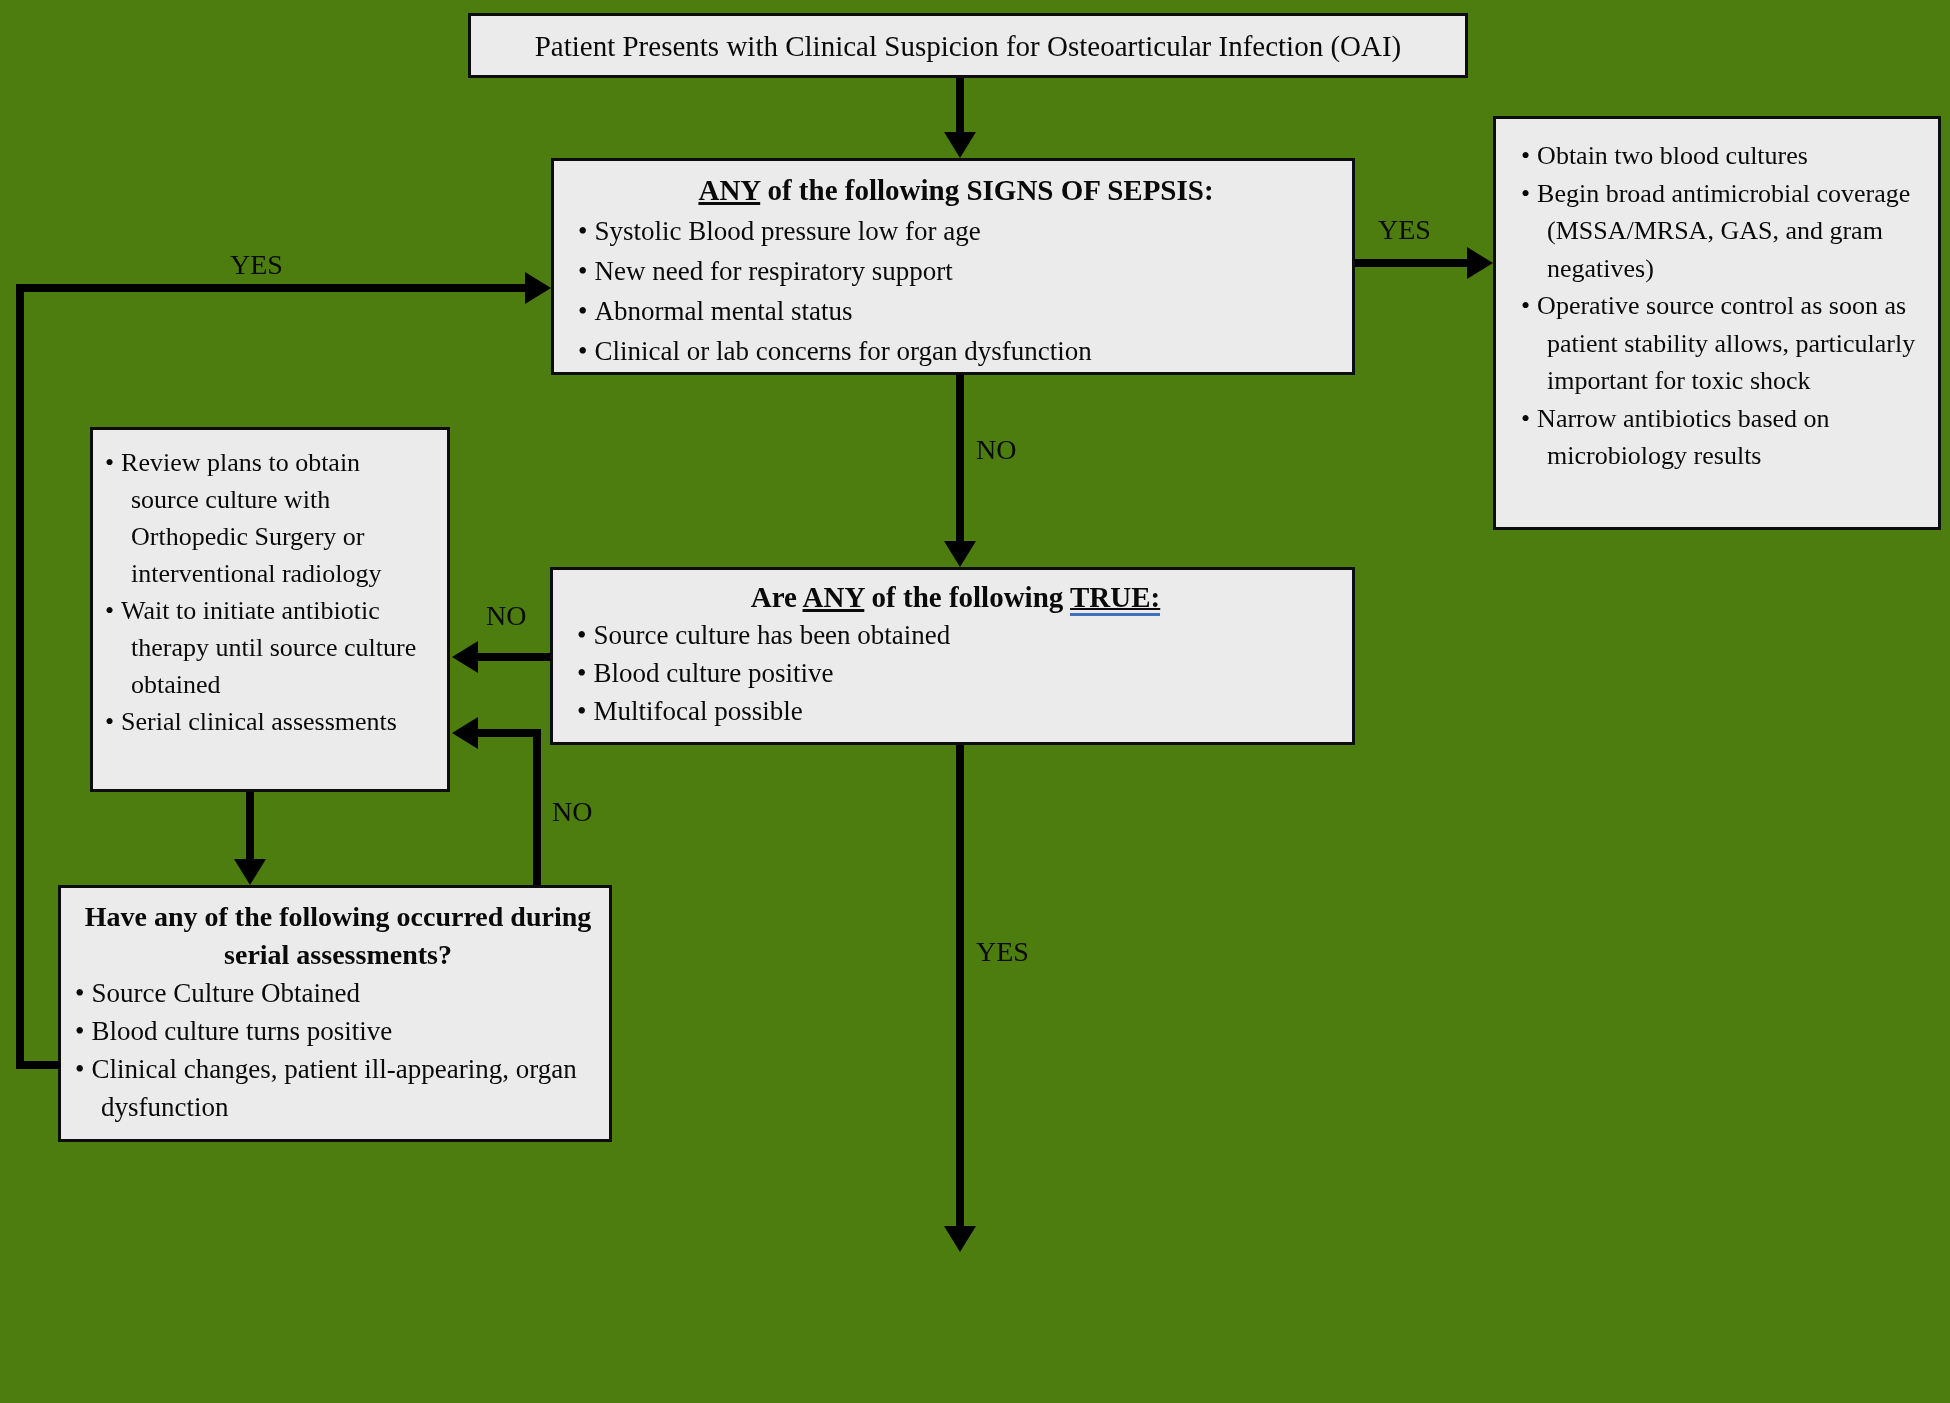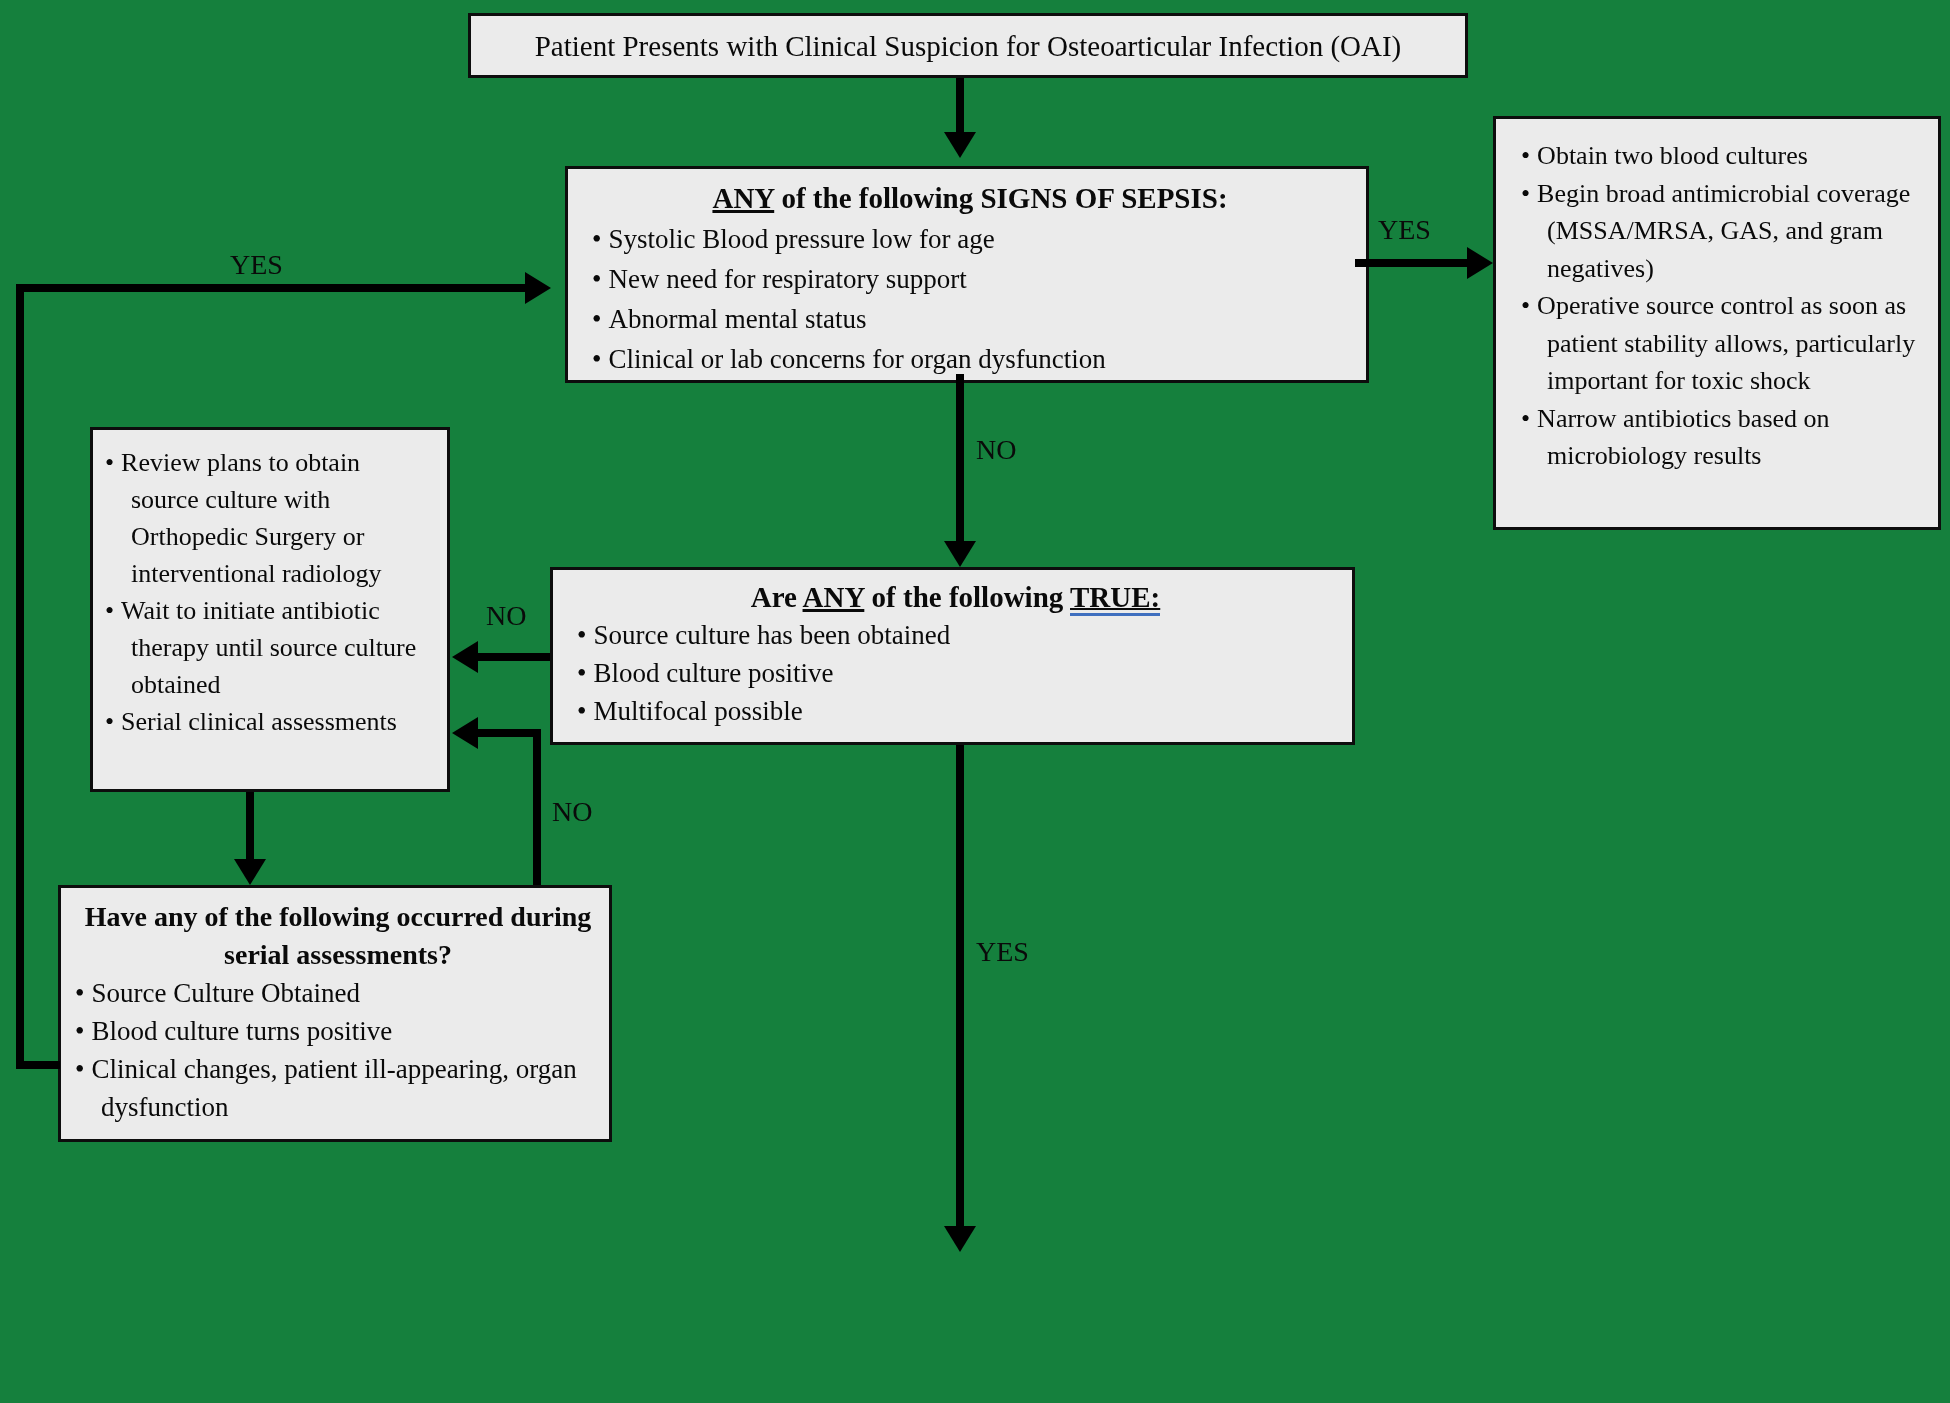--- a/index.html
+++ b/index.html
@@ -3,21 +3,21 @@
 <meta charset="utf-8">
 <style>
   :root{
     --fill:#ebebeb;
     --border:#0d0d0d;
     --ink:#000;
     --blue:#3f6fbf;
   }
   html,body{margin:0;padding:0;background:#fff;}
   .canvas{
-    position:relative;width:1950px;height:1403px;background:#15803d;overflow:hidden;
+    position:relative;width:1950px;height:1403px;background:#4d7c0f;overflow:hidden;
     font-family:"Liberation Serif","DejaVu Serif",serif;color:#0a0a0a;
   }
   .box{
     position:absolute;background:var(--fill);border:3px solid var(--border);
     box-sizing:border-box;font-size:27px;line-height:38px;
   }
   .box .title{font-weight:bold;text-align:center;}
   .blt{padding-left:26px;text-indent:-26px;}
   .blt::before{content:"\2022";margin-right:7px;}
   .u{text-decoration:underline;text-decoration-thickness:2.5px;}
@@ -31,21 +31,21 @@
 </style>
 </head>
 <body>
 
 <div class="canvas">
 
   <div class="box" style="left:468px;top:13px;width:1000px;height:65px;display:flex;align-items:center;justify-content:center;font-size:29px;">
     <span>Patient Presents with Clinical Suspicion for Osteoarticular Infection (OAI)</span>
   </div>
 
-  <div class="box" style="left:565px;top:158px;width:804px;height:217px;padding:11px 18px 0 24px;margin-top:8px;">
+  <div class="box" style="left:551px;top:158px;width:804px;height:217px;padding:11px 18px 0 24px;">
     <div class="title" style="font-size:29px;line-height:36px;margin-bottom:3px;">
       <span class="u">ANY</span><span> of the following SIGNS OF SEPSIS:</span>
     </div>
     <div style="line-height:40px;">
       <div class="blt">Systolic Blood pressure low for age</div>
       <div class="blt">New need for respiratory support</div>
       <div class="blt">Abnormal mental status</div>
       <div class="blt">Clinical or lab concerns for organ dysfunction</div>
     </div>
   </div>

